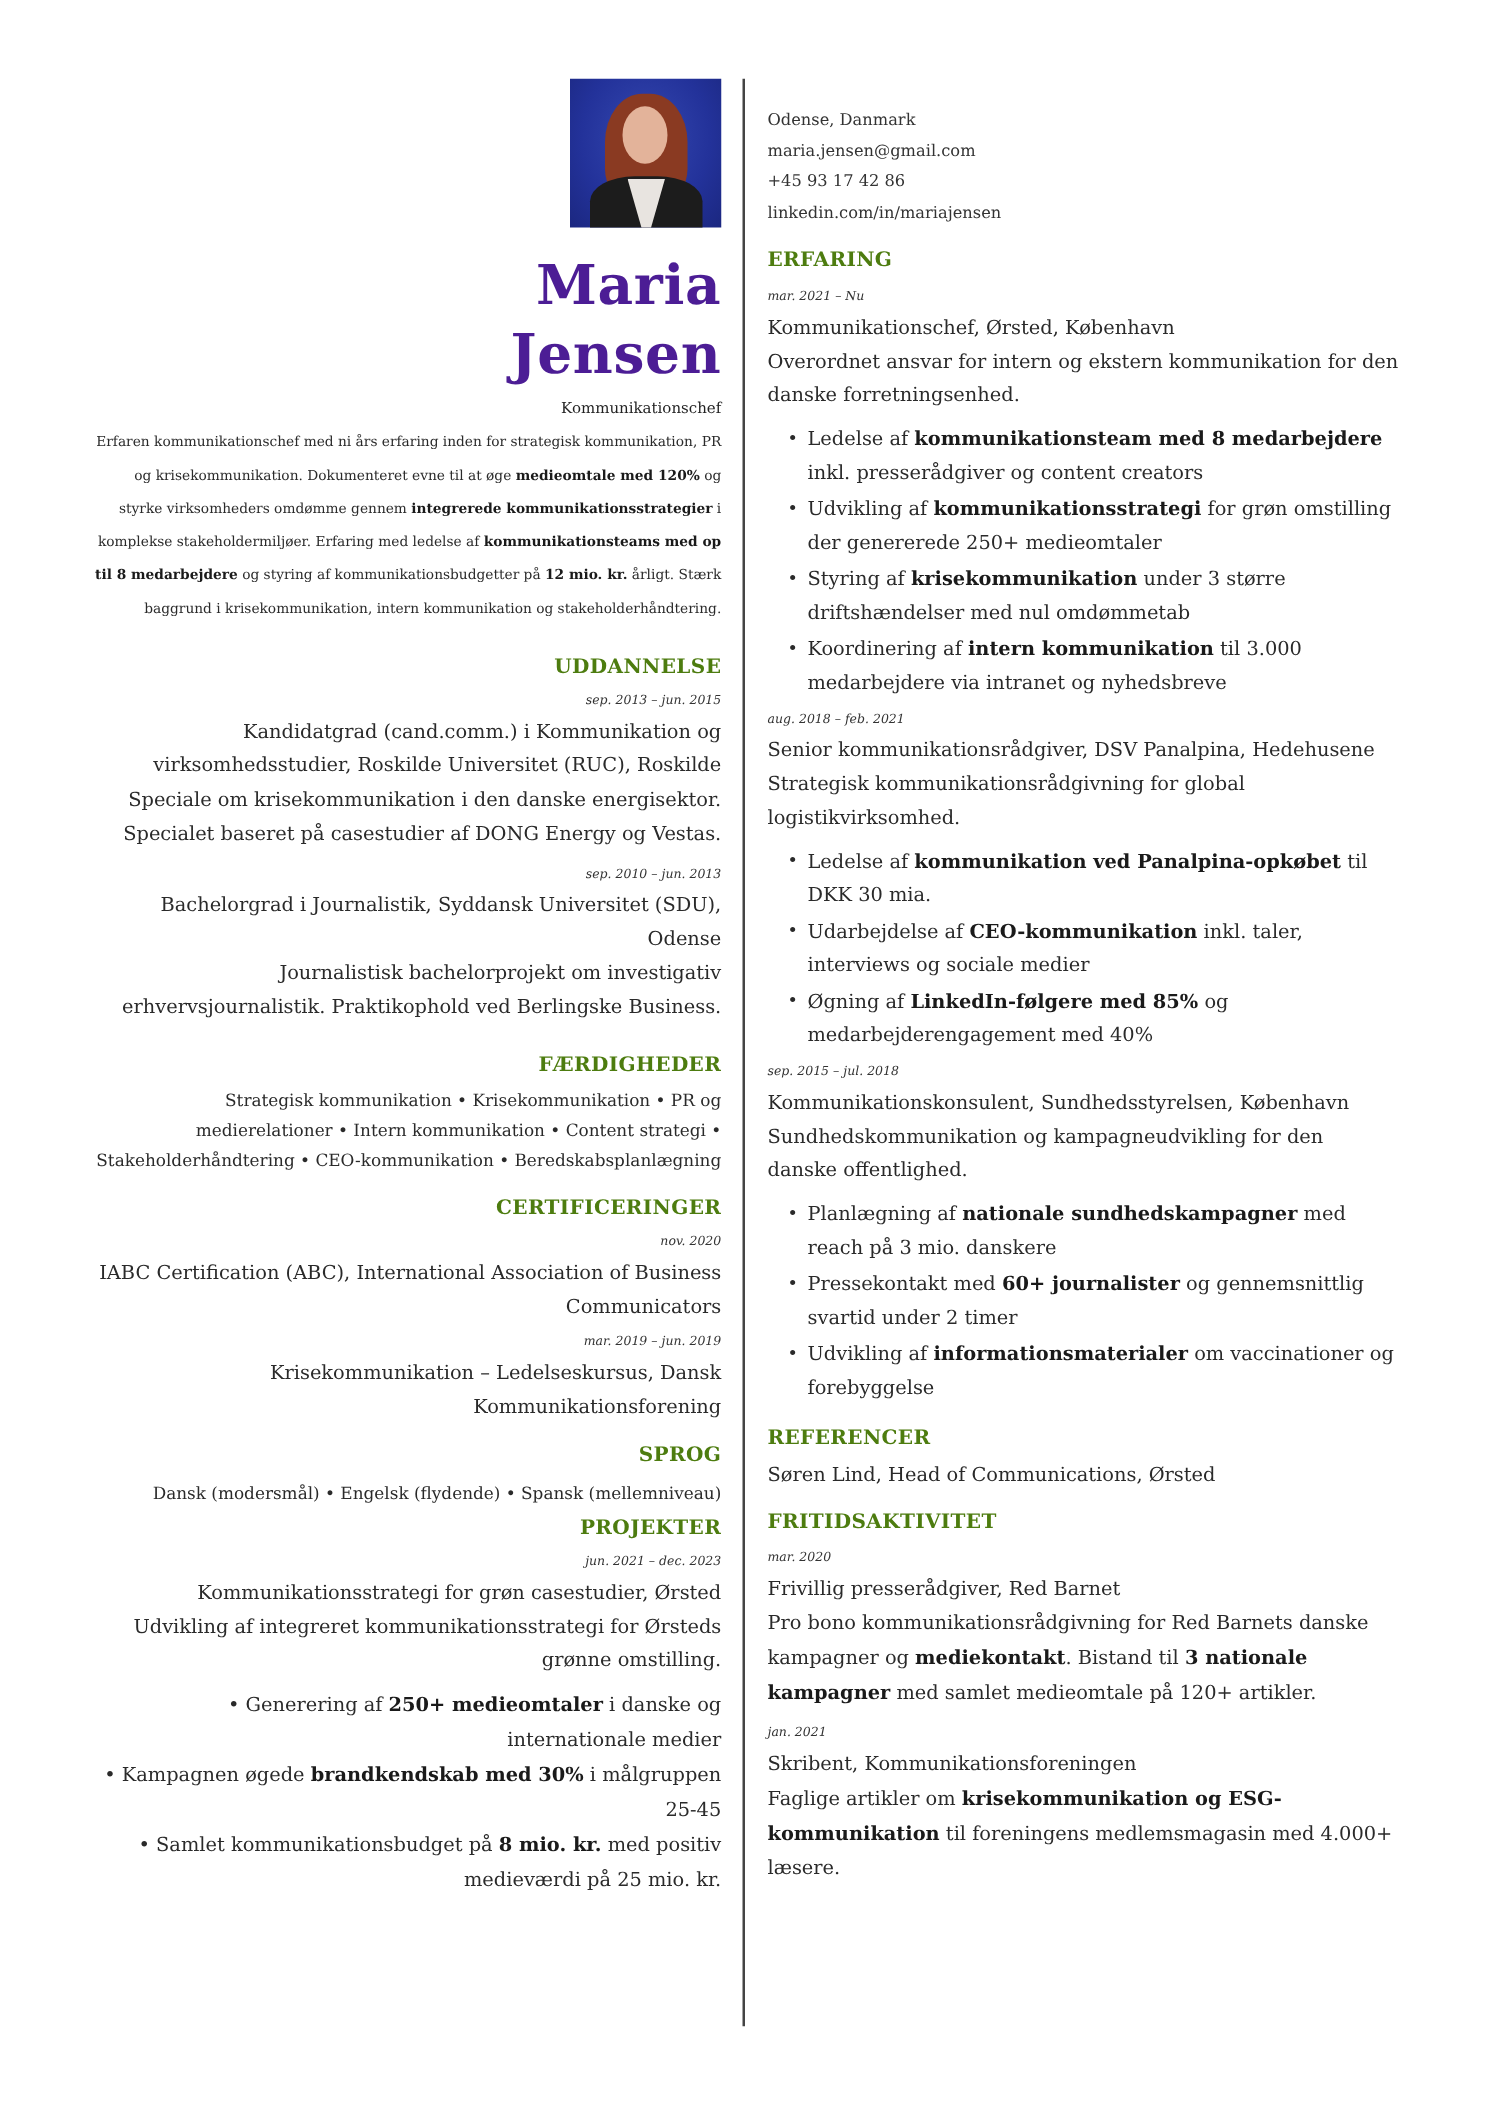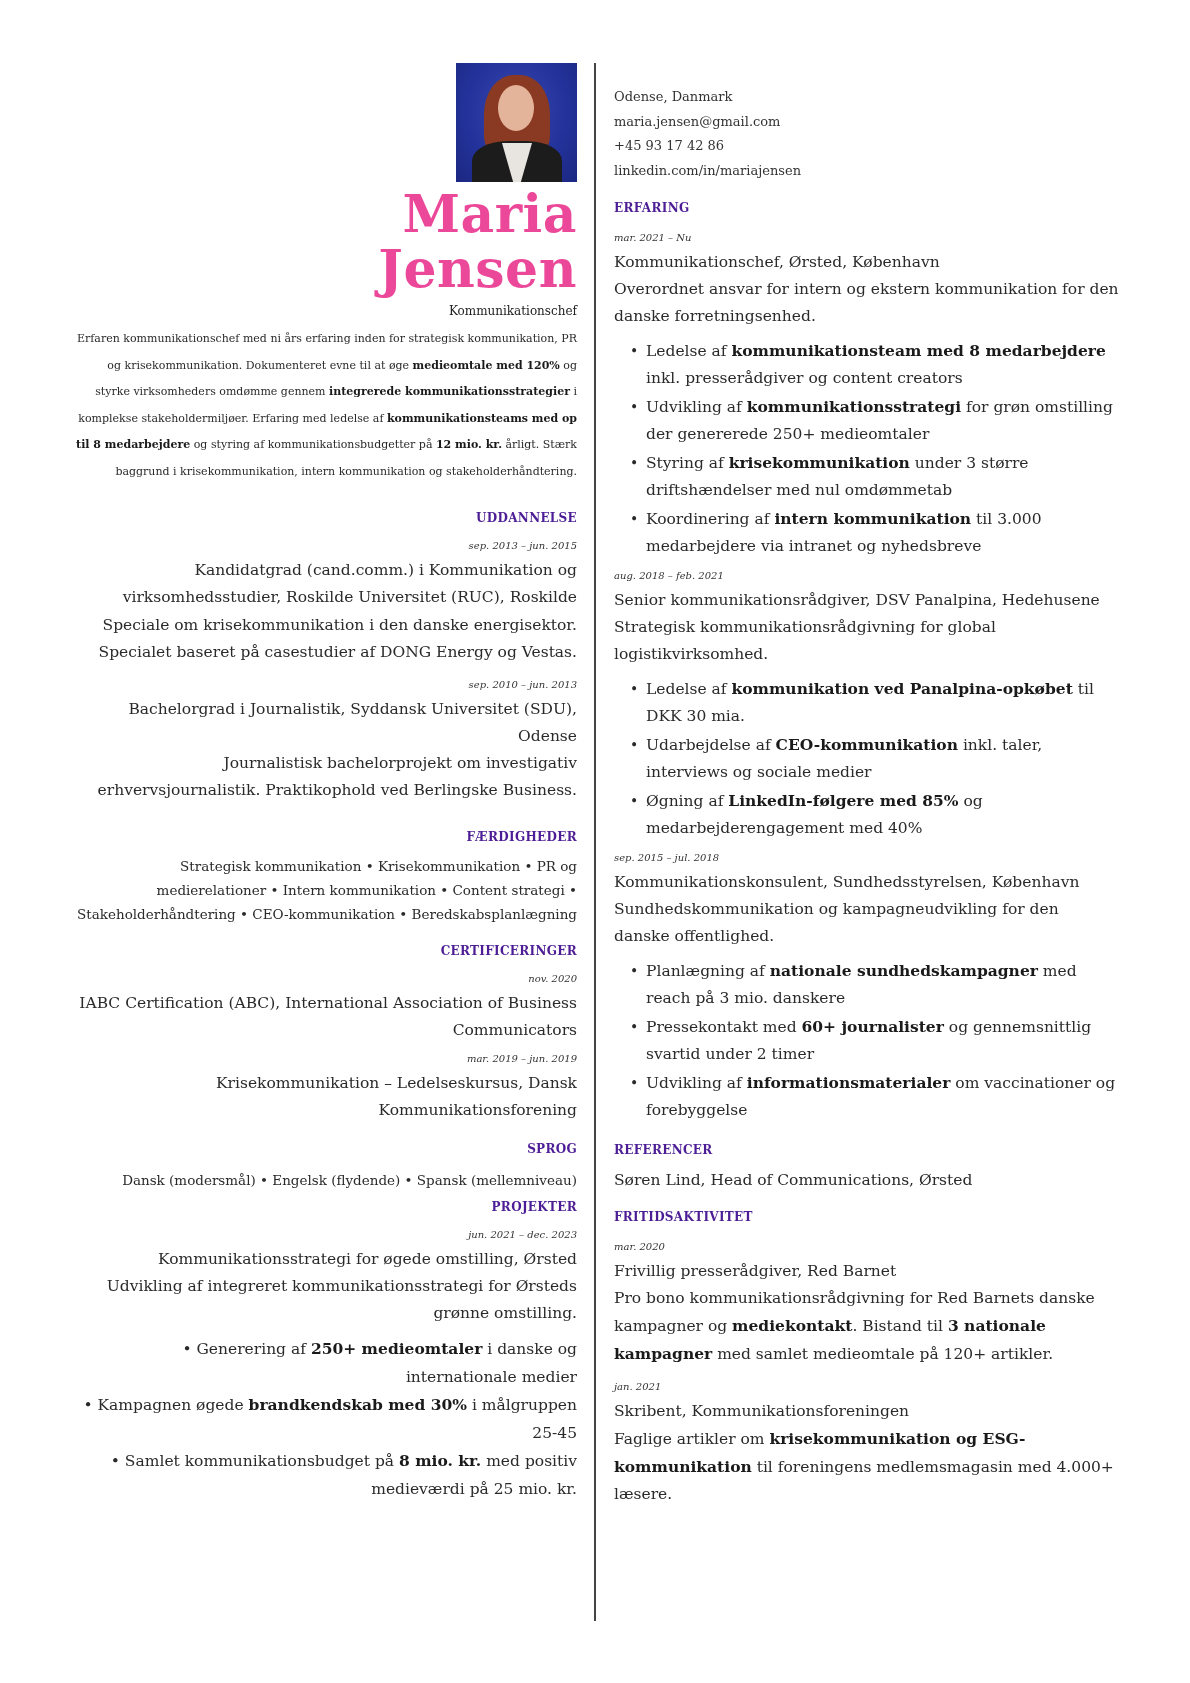--- a/index.html
+++ b/index.html
@@ -11,26 +11,26 @@
   .divider { position: absolute; left: 594px; top: 63px; width: 2px; height: 1558px; background: #444; }
   .right-col { position: absolute; left: 614px; top: 60px; width: 505px; text-align: left; }
 
   .photo { display: inline-block; width: 121px; height: 119px; position: relative; overflow: hidden;
            background: radial-gradient(ellipse at 50% 40%, #3548b0 0%, #23329a 60%, #1b2780 100%); }
   .photo .hair { position: absolute; left: 28px; top: 12px; width: 66px; height: 86px; border-radius: 45% 45% 30% 30%; background: #8a3a22; }
   .photo .face { position: absolute; left: 42px; top: 22px; width: 36px; height: 46px; border-radius: 50%; background: #e3b39a; }
   .photo .body { position: absolute; left: 16px; top: 78px; width: 90px; height: 50px; border-radius: 40% 40% 0 0; background: #1c1c1c; }
   .photo .lace { position: absolute; left: 46px; top: 80px; width: 30px; height: 42px; background: #e8e4e0; clip-path: polygon(0 0, 100% 0, 60% 100%, 40% 100%); }
 
-  .name { font-family: "DejaVu Serif", serif; font-weight: bold; font-size: 52px; line-height: 55px; color: #ec4899; margin-top: 0; letter-spacing: 0.5px; }
+  .name { font-family: "DejaVu Serif", serif; font-weight: bold; font-size: 44px; line-height: 55px; color: #4c1d95; margin-top: 15px; letter-spacing: 0.5px; }
   .job-title { font-size: 12px; margin-top: 4px; line-height: 22px; color: #222; }
 
   .summary { font-size: 11px; line-height: 26.5px; margin-top: 4px; color: #2a2a2a; }
 
-  .sec-h { font-weight: bold; font-size: 12px; letter-spacing: 0.3px; color: #4c1d95; }
+  .sec-h { font-weight: bold; font-size: 16px; letter-spacing: 0.3px; color: #4d7c0f; }
   .left-col .sec-h { margin-top: 22px; line-height: 22px; }
   .right-col .sec-h { line-height: 22px; }
 
   .date { font-style: italic; font-size: 10px; color: #333; line-height: 18px; }
   .entry-title { font-size: 15.5px; line-height: 27px; color: #2a2a2a; }
   .entry-desc { font-size: 15.5px; line-height: 27px; color: #2a2a2a; }
   .small-list { font-size: 13.5px; line-height: 24px; color: #2a2a2a; }
 
   .contact { font-size: 13px; line-height: 24.5px; color: #333; margin-top: 25px; }
 
@@ -98,21 +98,21 @@
   <section>
     <h2 class="sec-h" style="margin-top:14px;">SPROG</h2>
     <div class="small-list" style="margin-top:8px;">Dansk (modersmål) • Engelsk (flydende) • Spansk (mellemniveau)</div>
   </section>
 
   
   <section>
     <h2 class="sec-h" style="margin-top:4px;">PROJEKTER</h2>
     <div style="margin-top:8px;">
       <div class="date">jun. 2021 – dec. 2023</div>
-      <div class="entry-title" style="margin-top:2px;">Kommunikationsstrategi for øgede omstilling, Ørsted</div>
+      <div class="entry-title" style="margin-top:2px;">Kommunikationsstrategi for grøn casestudier, Ørsted</div>
       <div class="entry-desc">Udvikling af integreret kommunikationsstrategi for Ørsteds grønne omstilling.</div>
       <div class="left-bullets">
         <div><span>• Generering af </span><b>250+ medieomtaler</b><span> i danske og internationale medier</span></div>
         <div><span>• Kampagnen øgede </span><b>brandkendskab med 30%</b><span> i målgruppen 25-45</span></div>
         <div><span>• Samlet kommunikationsbudget på </span><b>8 mio. kr.</b><span> med positiv medieværdi på 25 mio. kr.</span></div>
       </div>
     </div>
   </section>
 </div>
 

